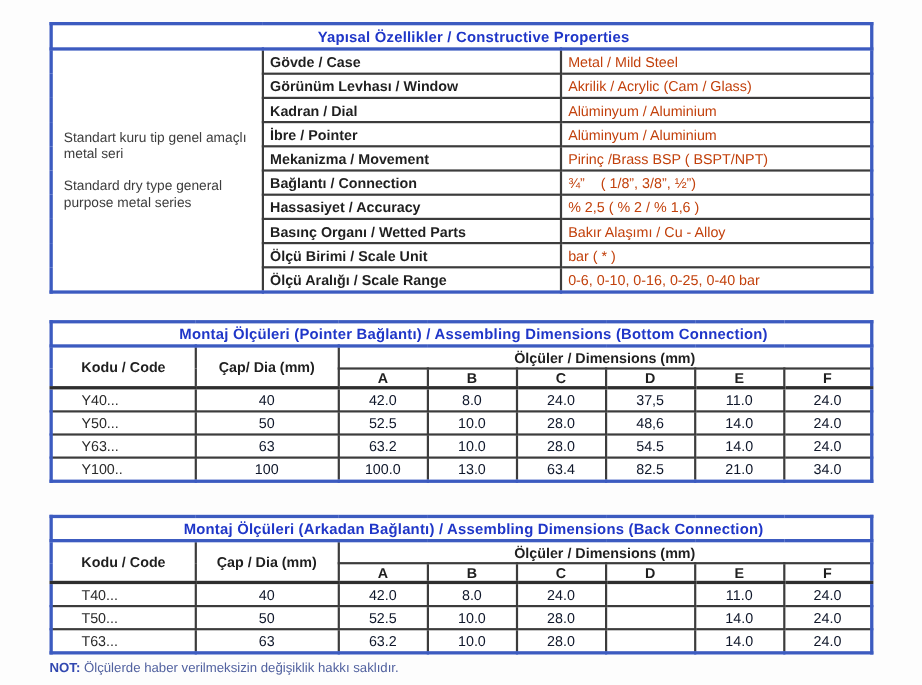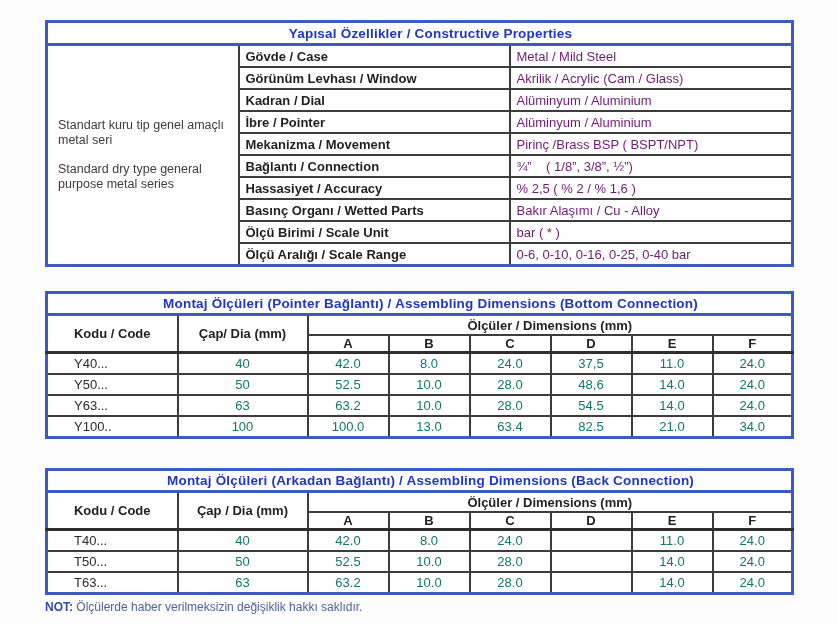--- a/index.html
+++ b/index.html
@@ -18,26 +18,26 @@
     height:20px;letter-spacing:.2px;padding-left:28px;
   }
   
   .t1 td{height:20px;}
   .t1 td.side{
     text-align:left;font-size:12.5px;color:#3d3d3d;white-space:normal;
     vertical-align:middle;line-height:15px;padding:0 10px;
   }
   .t1 .side-en{margin-top:14px;}
   .t1 td.prop{font-weight:bold;}
-  .t1 td.val{color:#701a75;}
+  .t1 td.val{color:#c2410c;}
   
   .t2 td,.t3 td{height:19px;text-align:center;}
   .t2 td.hdr,.t3 td.hdr{font-weight:bold;}
   .t2 td.code,.t3 td.code{text-align:left;padding-left:26px;color:#2a2a2a;}
-  .t2 td.num,.t3 td.num{color:#0f766e;}
+  .t2 td.num,.t3 td.num{color:#0f172a;}
   .hrow td{height:18px;}
   .lrow td{height:15px;}
   .hb{border-bottom:3px solid #2e2e2e !important;}
   .t2{margin-top:24px;}
   .t3{margin-top:29px;}
   .note{
     margin-top:5px;font-size:12px;line-height:14px;color:#51619f;white-space:nowrap;
   }
   .note .note-label{font-weight:bold;color:#3248b0;}
 </style>

